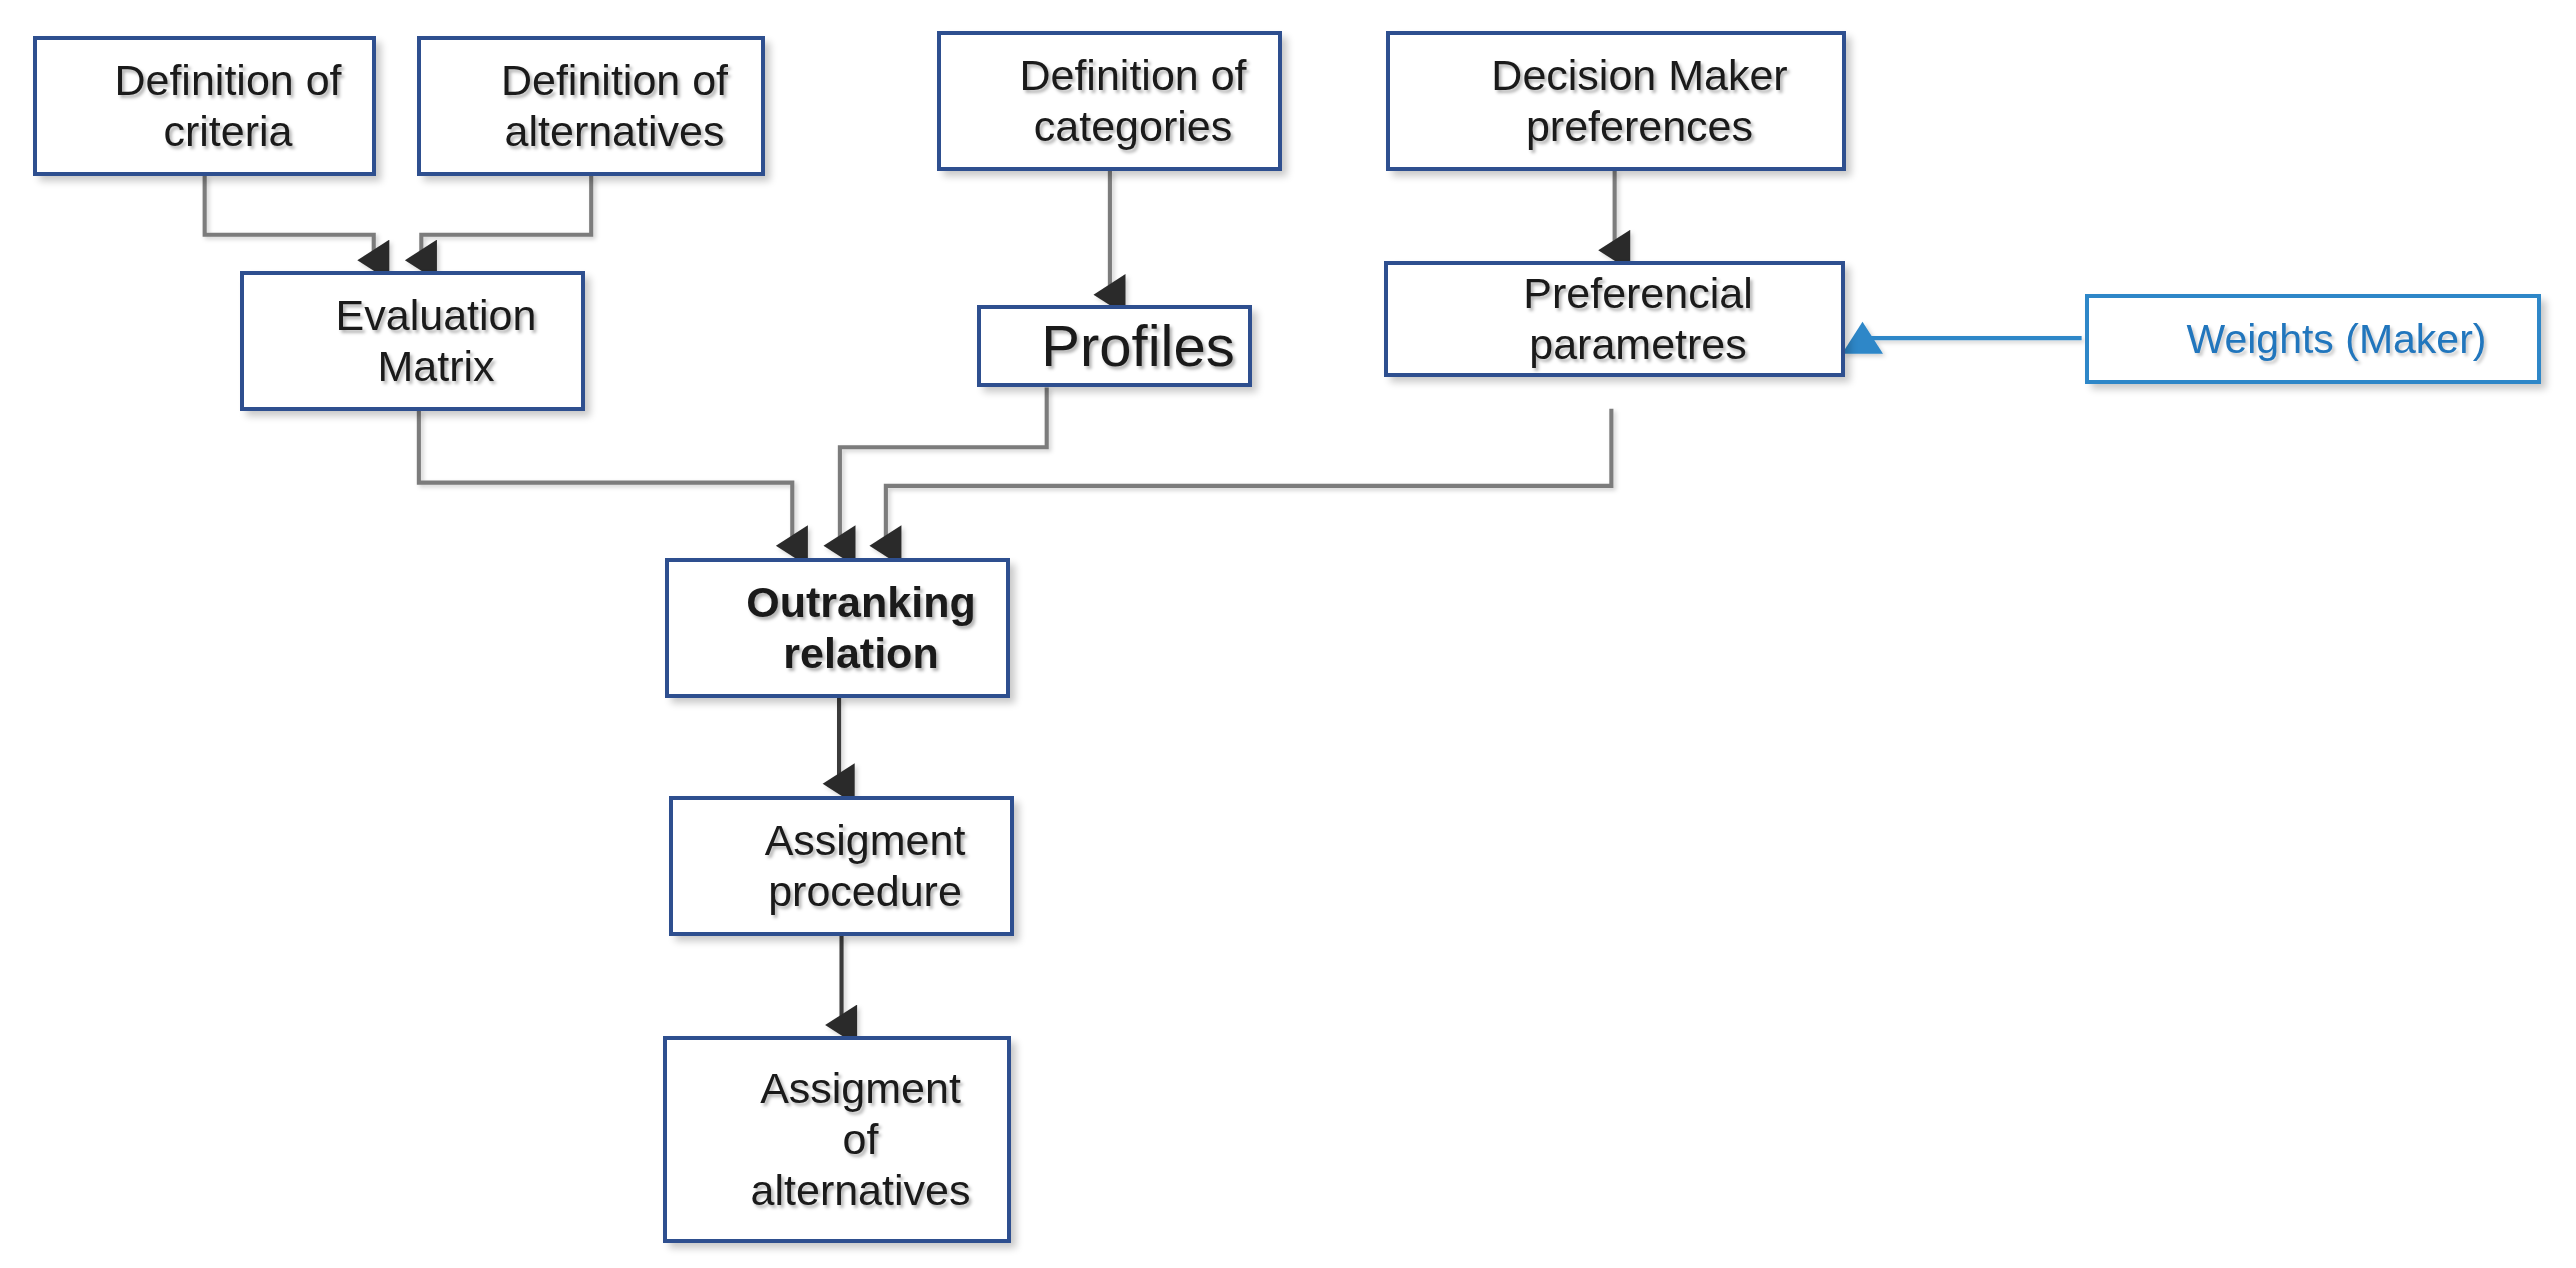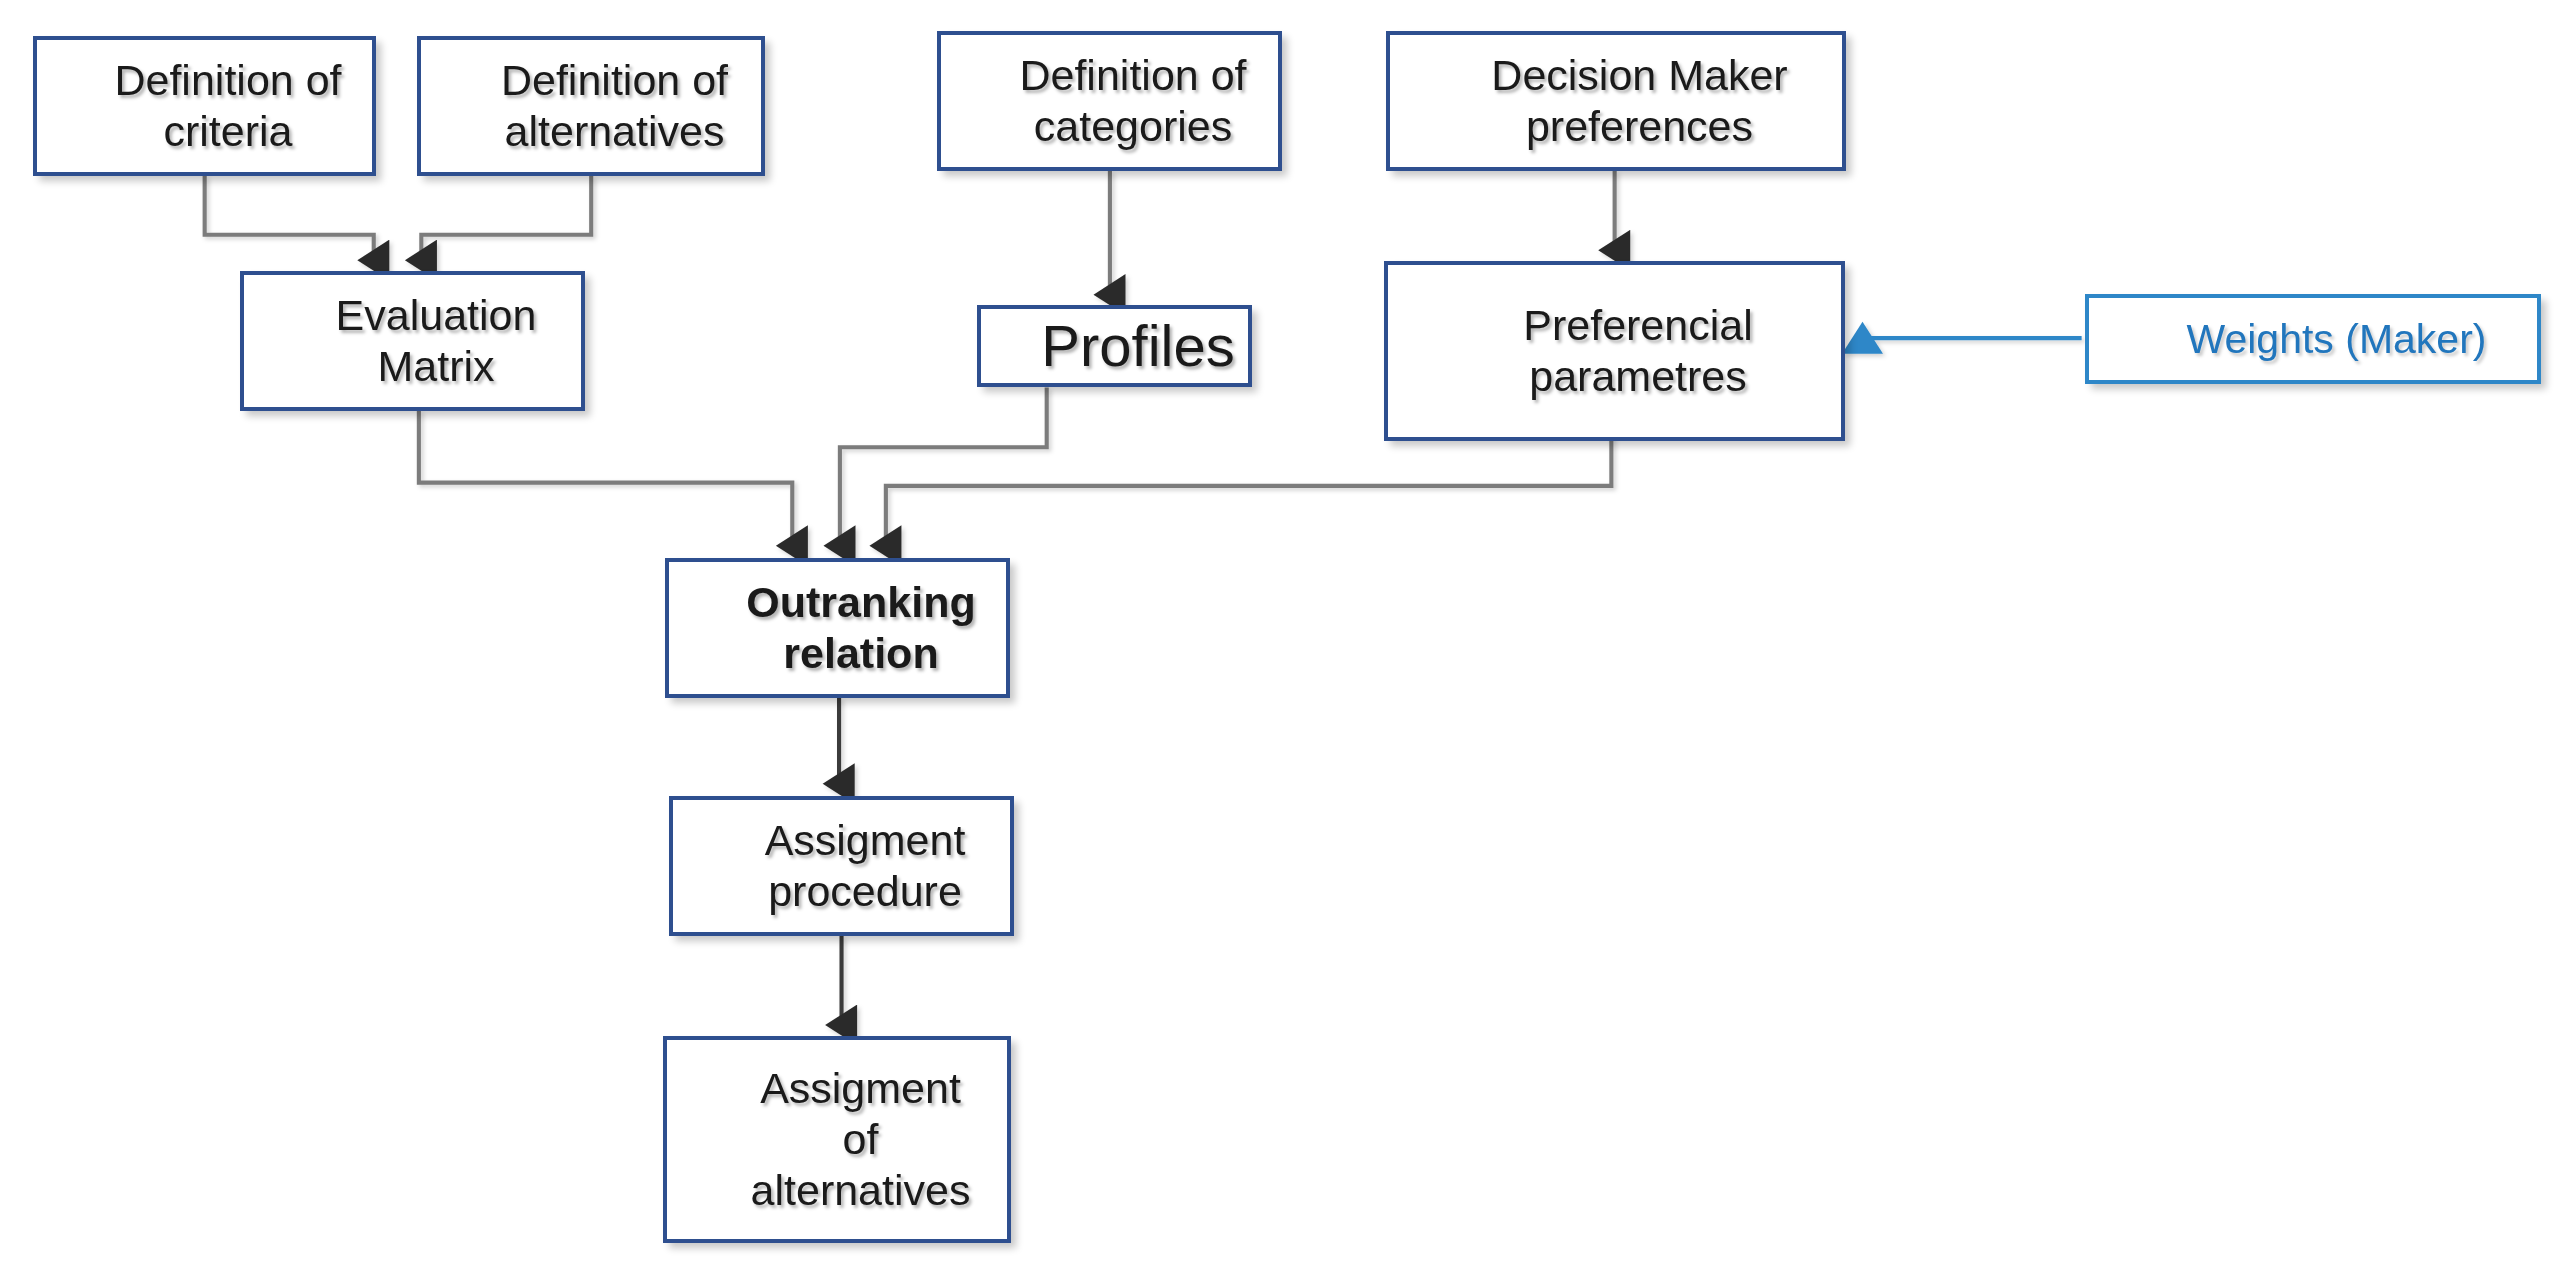--- a/index.html
+++ b/index.html
@@ -116,21 +116,21 @@
         <span class="node-label">Decision Maker
 preferences</span>
       </div>
       <div class="node" style="left: 240px; top: 271px; width: 345px; height: 140px; font-size: 43px;">
         <span class="node-label">Evaluation
 Matrix</span>
       </div>
       <div class="node" style="left: 977px; top: 305px; width: 275px; height: 82px; font-size: 58px;">
         <span class="node-label">Profiles</span>
       </div>
-      <div class="node" style="left: 1384px; top: 261px; width: 461px; height: 180px; font-size: 43px;">
+      <div class="node" style="left: 1384px; top: 261px; width: 461px; height: 116px; font-size: 43px;">
         <span class="node-label">Preferencial
 parametres</span>
       </div>
       <div class="node accent" style="left: 2085px; top: 294px; width: 456px; height: 90px; font-size: 41px;">
         <span class="node-label">Weights (Maker)</span>
       </div>
       <div class="node" style="left: 665px; top: 558px; width: 345px; height: 140px; font-size: 43px; font-weight: bold;">
         <span class="node-label">Outranking
 relation</span>
       </div>

